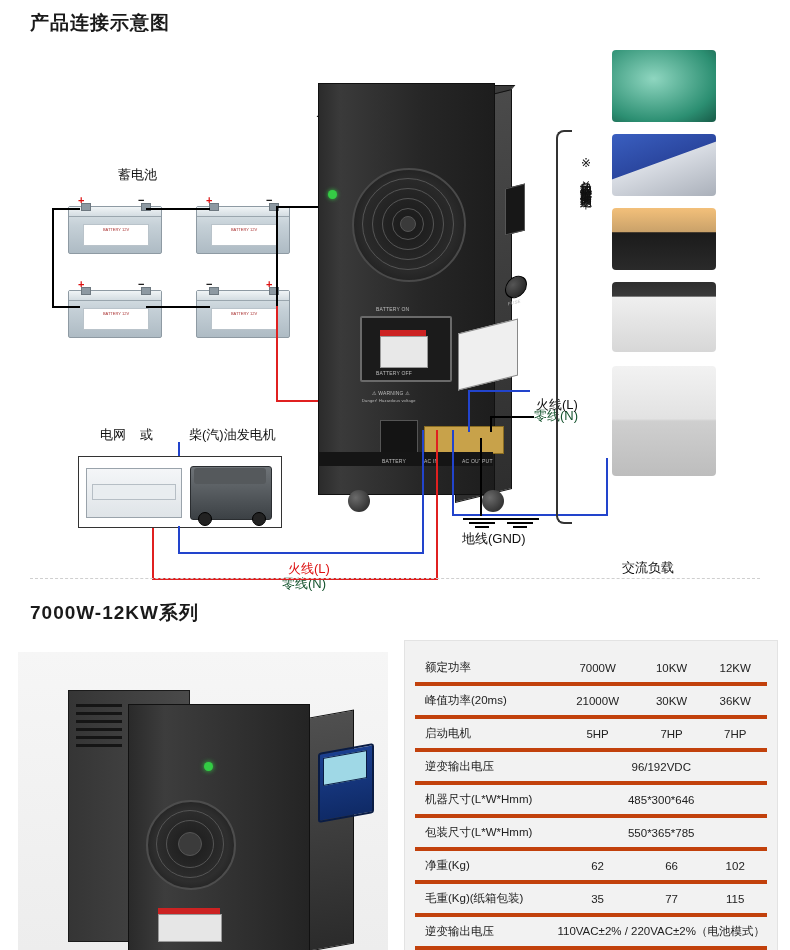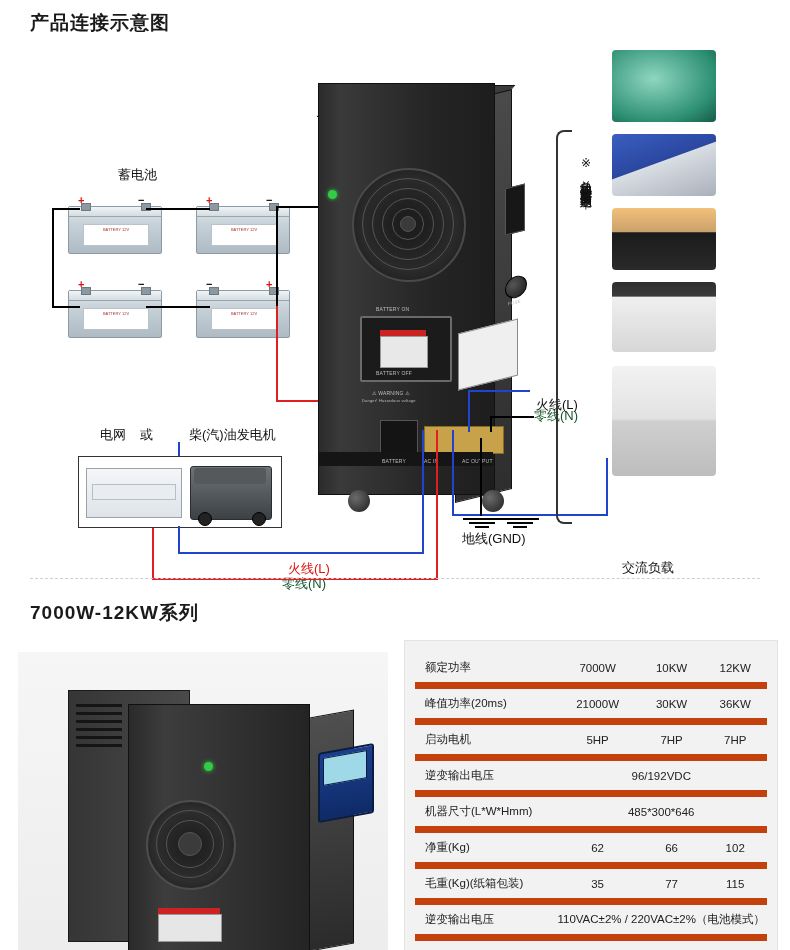--- a/index.html
+++ b/index.html
@@ -224,21 +224,21 @@
   .spec-wrap{
     position:absolute;left:404px;top:8px;width:372px;height:310px;
     background:#f2f2f2;
     border:1px solid #e3e3e3;
   }
   table.spec{
     border-collapse:collapse;width:352px;margin:12px 10px;
     font-size:11.5px;color:#222;
   }
   table.spec td{
-    border-bottom:7px solid #c2410c;
+    border-bottom:4px solid #c2410c;
     padding:7px 2px;
     text-align:center;
     white-space:nowrap;
   }
   table.spec td.lbl{
     text-align:left;padding-left:10px;width:134px;
   }
 </style>
 </head>
 <body>
@@ -452,20 +452,24 @@
           </tr>
           <tr>
             <td class="lbl">逆变输出电压</td>
             <td colspan="3">96/192VDC</td>
           </tr>
           <tr>
             <td class="lbl">机器尺寸(L*W*Hmm)</td>
             <td colspan="3">485*300*646</td>
           </tr>
           <tr>
+            <td class="lbl">包装尺寸(L*W*Hmm)</td>
+            <td colspan="3">550*365*785</td>
+          </tr>
+          <tr>
             <td class="lbl">净重(Kg)</td>
             <td>62</td>
             <td>66</td>
             <td>102</td>
           </tr>
           <tr>
             <td class="lbl">毛重(Kg)(纸箱包装)</td>
             <td>35</td>
             <td>77</td>
             <td>115</td>

